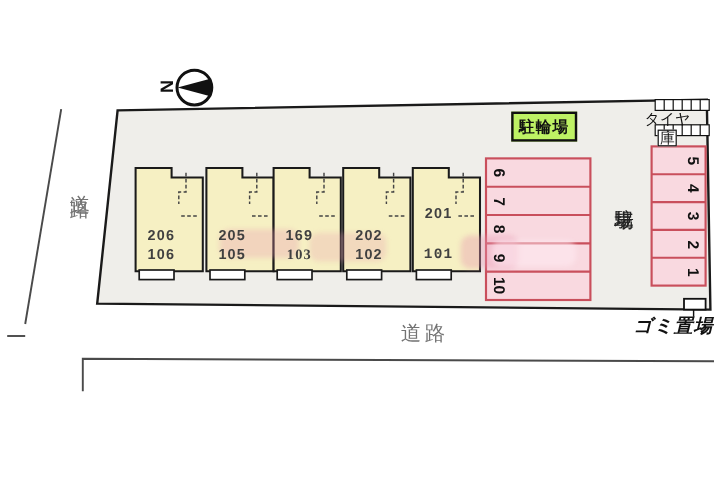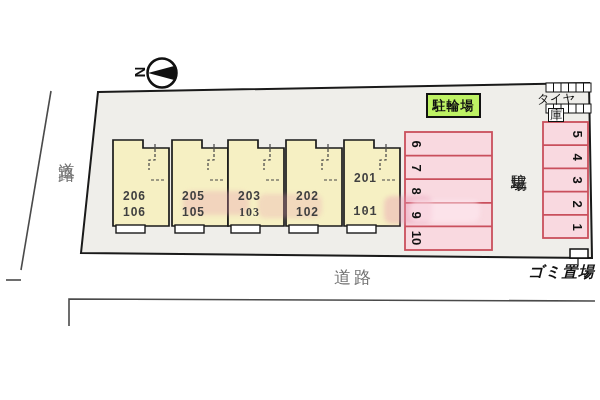--- a/index.html
+++ b/index.html
@@ -134,21 +134,21 @@
   </div>
 
   <div class="label v-text big-area-label" style="left:508px;top:161px;">駐車場</div>
 
   <div class="label garbage-label" style="left:528px;top:262px;font-style:italic;">ゴミ置場</div>
 
   <div class="label unit-label" style="left:113px;top:189px;">206</div>
   <div class="label unit-label" style="left:113px;top:205px;">106</div>
   <div class="label unit-label" style="left:172px;top:189px;">205</div>
   <div class="label unit-label" style="left:172px;top:205px;">105</div>
-  <div class="label unit-label" style="left:228px;top:189px;">203</div>
+  <div class="label unit-label" style="left:228px;top:189px;">169</div>
   <div class="label unit-label" style="left:228px;top:205px;font-family:Liberation Serif, serif;">103</div>
   <div class="label unit-label" style="left:286px;top:189px;">202</div>
   <div class="label unit-label" style="left:286px;top:205px;">102</div>
   <div class="label unit-label" style="left:344px;top:171px;">201</div>
   <div class="label unit-label" style="left:344px;top:205px;font-family:Liberation Mono, monospace;">101</div>
 
   <div class="label stall-num" style="left:407px;top:137px;">6</div>
   <div class="label stall-num" style="left:407px;top:160.5px;">7</div>
   <div class="label stall-num" style="left:407px;top:184px;">8</div>
   <div class="label stall-num" style="left:407px;top:207.5px;">9</div>

